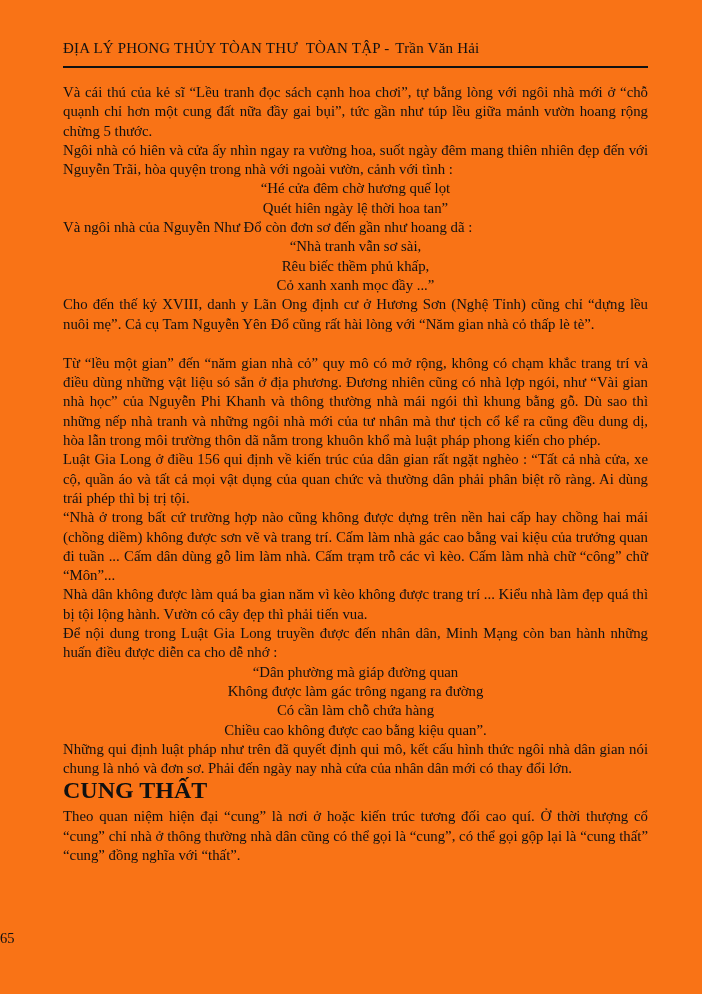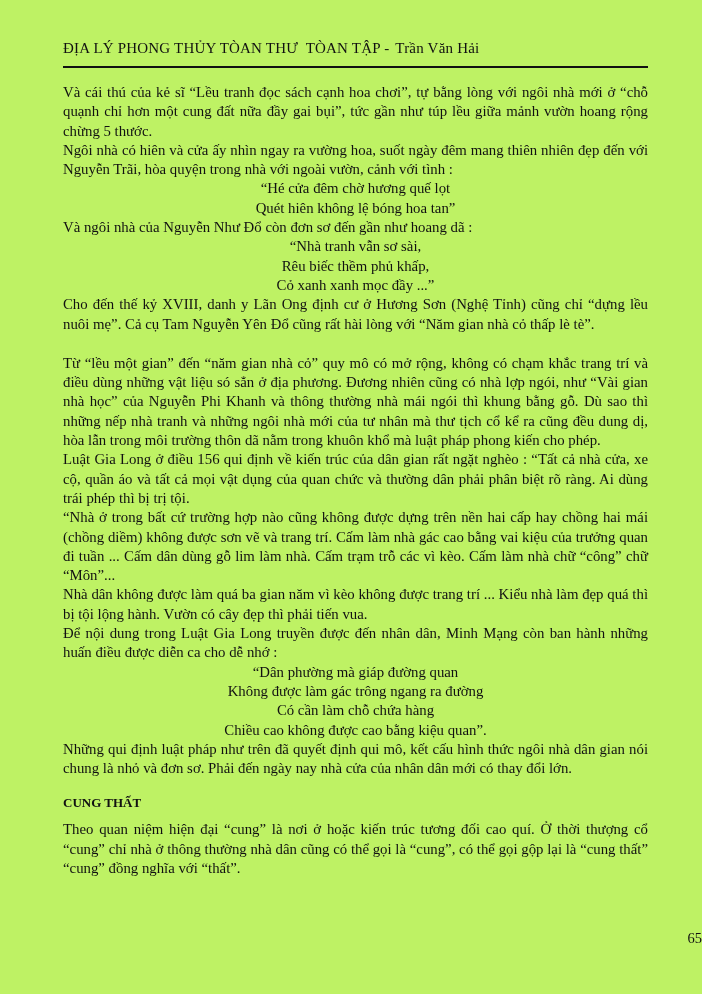--- a/index.html
+++ b/index.html
@@ -5,21 +5,21 @@
   html, body { margin: 0; padding: 0; }
   body {
     width: 702px; height: 994px;
     background: #ffffff;
     font-family: "Liberation Serif", "DejaVu Serif", serif;
     color: #111111;
   }
   .page {
     position: relative;
     width: 702px; height: 994px;
-    background: #bef264;
+    background: #f97316;
     overflow: hidden;
   }
   .header {
     position: absolute;
     left: 63px; right: 54px; top: 40px;
     font-size: 15px;
     white-space: pre-wrap;
     letter-spacing: 0.2px;
   }
   .header .author { padding-left: 6px; }
@@ -33,47 +33,46 @@
     position: absolute;
     left: 63px; right: 54px; top: 83px;
     font-size: 14.8px;
     line-height: 19.3px;
   }
   .para { text-align: justify; }
   .verse { text-align: center; }
   .spacer { height: 20px; }
   .heading {
     font-weight: bold;
-    font-size: 13px;
+    font-size: 24px;
     line-height: 24px;
-    margin-top: 13px;
     margin-bottom: 5px;
     text-align: left;
   }
   .footer {
     position: absolute;
     left: 0; right: 0; top: 930px;
-    text-align: right;
+    text-align: left;
     font-size: 14.5px;
   }
 </style>
 </head>
 <body>
 
 <div class="page">
 
   <div class="header"><span>ĐỊA LÝ PHONG THỦY TÒAN THƯ  TÒAN TẬP -</span><span class="author">Trần Văn Hải</span></div>
 
   <div class="header-rule"></div>
 
   <div class="body">
     <div class="para">Và cái thú của kẻ sĩ “Lều tranh đọc sách cạnh hoa chơi”, tự bằng lòng với ngôi nhà mới ở “chỗ quạnh chỉ hơn một cung đất nữa đầy gai bụi”, tức gần như túp lều giữa mảnh vườn hoang rộng chừng 5 thước.</div>
     <div class="para">Ngôi nhà có hiên và cửa ấy nhìn ngay ra vường hoa, suốt ngày đêm mang thiên nhiên đẹp đến với Nguyễn Trãi, hòa quyện trong nhà với ngoài vườn, cảnh với tình :</div>
     <div class="verse">“Hé cửa đêm chờ hương quế lọt</div>
-    <div class="verse">Quét hiên không lệ bóng hoa tan”</div>
+    <div class="verse">Quét hiên ngày lệ thời hoa tan”</div>
     <div class="para">Và ngôi nhà của Nguyễn Như Đổ còn đơn sơ đến gần như hoang dã :</div>
     <div class="verse">“Nhà tranh vẫn sơ sài,</div>
     <div class="verse">Rêu biếc thềm phủ khấp,</div>
     <div class="verse">Cỏ xanh xanh mọc đầy ...”</div>
     <div class="para">Cho đến thế kỷ XVIII, danh y Lãn Ong định cư ở Hương Sơn (Nghệ Tỉnh) cũng chỉ “dựng lều nuôi mẹ”. Cả cụ Tam Nguyễn Yên Đổ cũng rất hài lòng với “Năm gian nhà cỏ thấp lè tè”.</div>
     <div class="spacer"></div>
     <div class="para">Từ “lều một gian” đến “năm gian nhà cỏ” quy mô có mở rộng, không có chạm khắc trang trí và điều dùng những vật liệu só sẳn ở địa phương. Đương nhiên cũng có nhà lợp ngói, như “Vài gian nhà học” của Nguyễn Phi Khanh và thông thường nhà mái ngói thì khung bằng gỗ. Dù sao thì những nếp nhà tranh và những ngôi nhà mới của tư nhân mà thư tịch cổ kể ra cũng đều dung dị, hòa lẫn trong môi trường thôn dã nằm trong khuôn khổ mà luật pháp phong kiến cho phép.</div>
     <div class="para">Luật Gia Long ở điều 156 qui định về kiến trúc của dân gian rất ngặt nghèo : “Tất cả nhà cửa, xe cộ, quần áo và tất cả mọi vật dụng của quan chức và thường dân phải phân biệt rõ ràng. Ai dùng trái phép thì bị trị tội.</div>
     <div class="para">“Nhà ở trong bất cứ trường hợp nào cũng không được dựng trên nền hai cấp hay chồng hai mái (chồng diềm) không được sơn vẽ và trang trí. Cấm làm nhà gác cao bằng vai kiệu của trưởng quan đi tuần ... Cấm dân dùng gỗ lim làm nhà. Cấm trạm trỗ các vì kèo. Cấm làm nhà chữ “công” chữ “Môn”...</div>
     <div class="para">Nhà dân không được làm quá ba gian năm vì kèo không được trang trí ... Kiểu nhà làm đẹp quá thì bị tội lộng hành. Vườn có cây đẹp thì phải tiến vua.</div>

